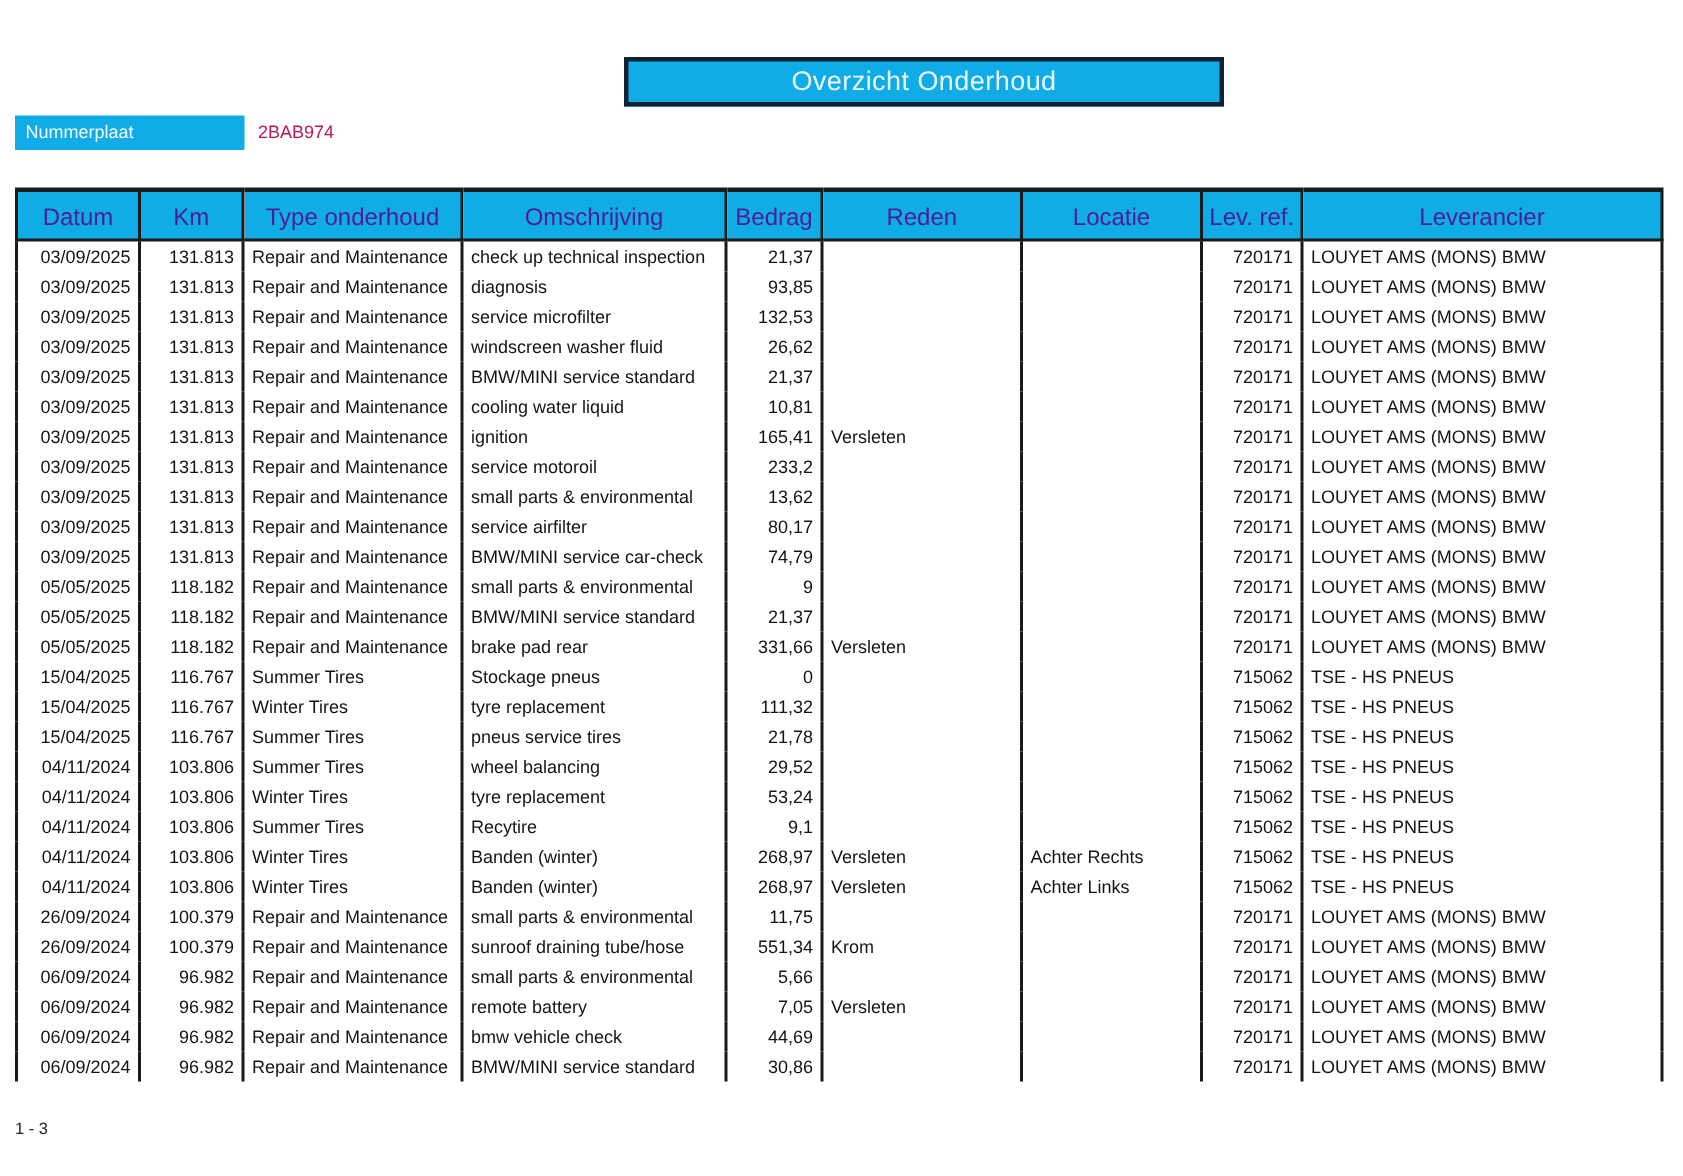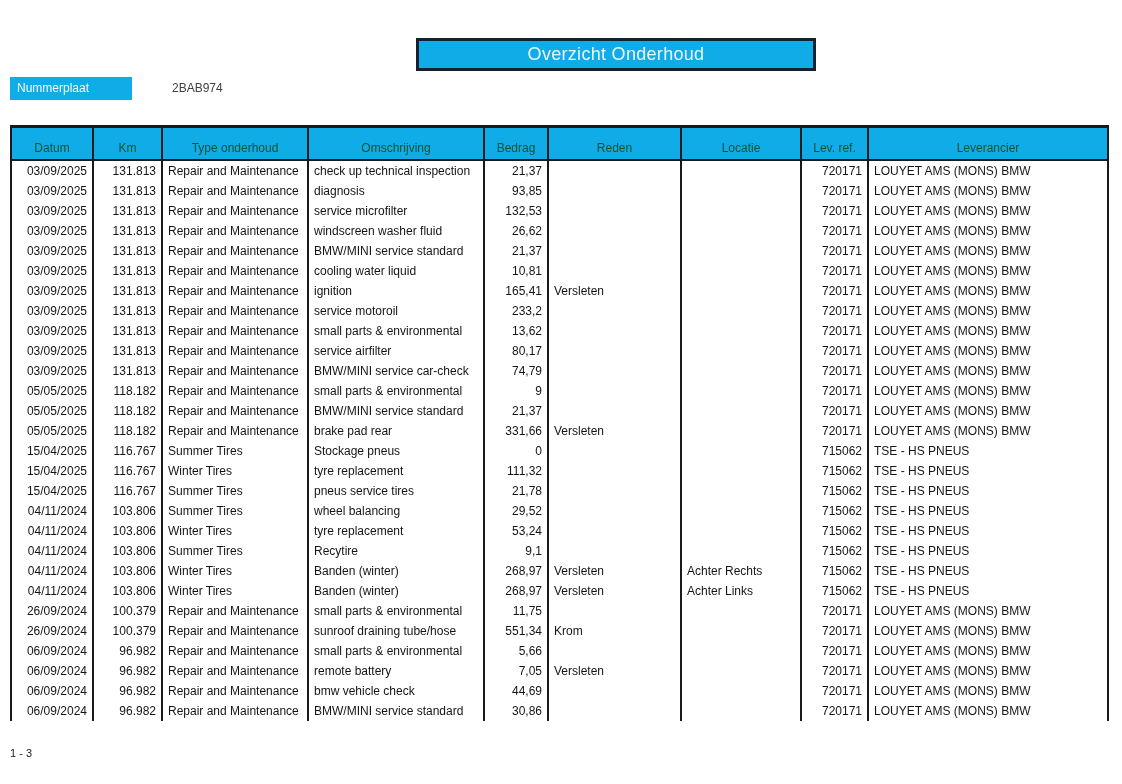--- a/index.html
+++ b/index.html
@@ -12,33 +12,33 @@
     font-family:"Liberation Sans", sans-serif;color:#1a1a1a;}
   .page{position:relative;width:1122px;height:784px;background:#fff;}
 
   .report-title{
     position:absolute;left:416px;top:38px;width:400px;height:33px;
     background:var(--accent);border:3px solid var(--title-border);
     color:#EAF7FD;font-size:18px;display:flex;align-items:center;justify-content:center;
     letter-spacing:.3px;
   }
   .plate-label{
-    position:absolute;left:10px;top:77px;width:122px;height:23px;
+    position:absolute;left:10px;top:77px;width:153px;height:23px;
     background:var(--accent);color:#F4FBFF;font-size:12px;line-height:23px;
     padding-left:7px;
   }
   .plate-value{
     position:absolute;left:172px;top:77px;height:23px;line-height:23px;
-    font-size:12px;color:#404040;
+    font-size:12px;color:#be185d;
   }
 
   .table-wrap{position:absolute;left:10px;top:125px;}
   table{border-collapse:collapse;table-layout:fixed;}
   th{
-    background:var(--accent);color:#14532d;font-weight:normal;font-size:12px;
+    background:var(--accent);color:#4c1d95;font-weight:normal;font-size:16px;
     border:2px solid var(--grid);border-top-width:3px;
     height:33px;vertical-align:bottom;padding:0 4px 4px 4px;text-align:center;
     overflow:hidden;white-space:nowrap;
   }
   td{
     font-size:12px;height:20px;line-height:20px;padding:0 5px;
     border-left:2px solid var(--grid);border-right:2px solid var(--grid);
     overflow:hidden;white-space:nowrap;background:#fff;color:#141414;
   }
   td.al-right{text-align:right;}

